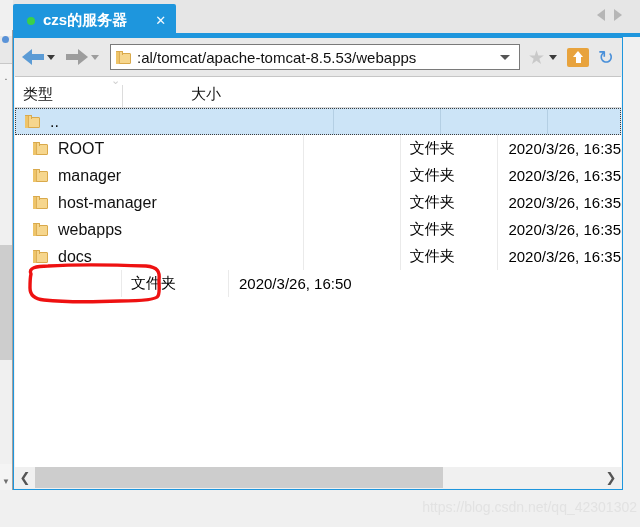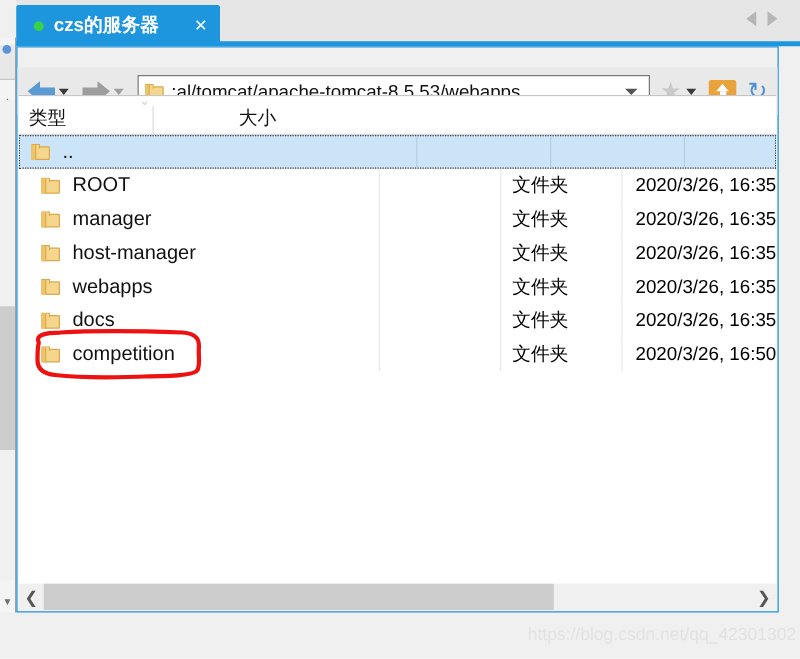--- a/index.html
+++ b/index.html
@@ -125,21 +125,21 @@
     left: 13px; top: 37px;
     width: 610px; height: 453px;
     background: #f0f0f0;
     border: 1px solid #1e96dd;
     box-sizing: border-box;
   }
 
   
   #toolbar {
     position: absolute;
-    left: 0; top: 16px;
+    left: 0; top: 0;
     right: 0; height: 38px;
     background: #e9e9e9;
     display: flex;
     align-items: center;
     padding: 0 4px;
     box-sizing: border-box;
   }
   .arrow-wrap { display: flex; align-items: center; }
   .arr {
     position: relative;
@@ -545,28 +545,20 @@
               <span class="ft"></span>
               <span class="fs"></span>
             </span>
             <span class="label">docs</span>
           </div>
           <div class="c-size"></div>
           <div class="c-type">文件夹</div>
           <div class="c-time">2020/3/26, 16:35</div>
         </div>
         <div class="row">
-          <div class="c-name">
-            <span class="folder">
-              <span class="fb"></span>
-              <span class="ft"></span>
-              <span class="fs"></span>
-            </span>
-            <span class="label">competition</span>
-          </div>
           <div class="c-size"></div>
           <div class="c-type">文件夹</div>
           <div class="c-time">2020/3/26, 16:50</div>
         </div>
       </div>
   </div>
 
   <div id="hscroll">
     <span class="sb-arrow">❮</span>
     <span class="sb-thumb"></span>

